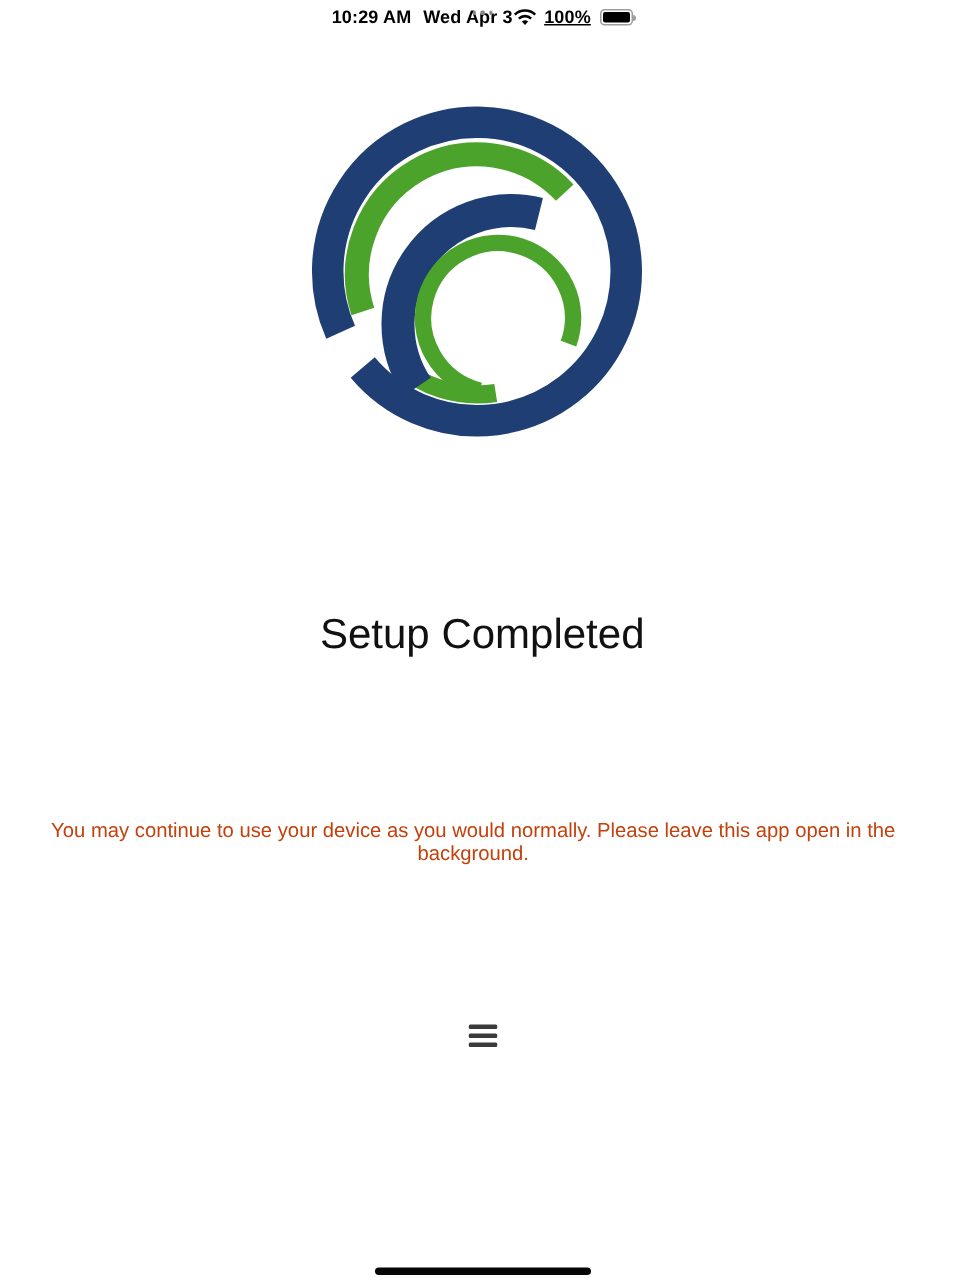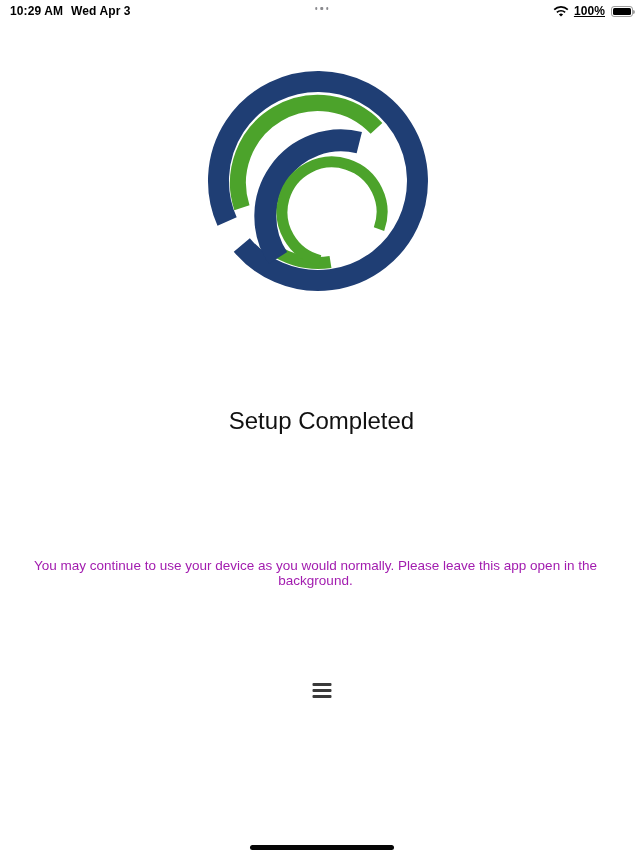--- a/index.html
+++ b/index.html
@@ -3,21 +3,21 @@
 <meta charset="utf-8">
 <style>
   html,body{margin:0;padding:0;}
   body{
     width:643px;height:858px;position:relative;background:#ffffff;overflow:hidden;
     font-family:"Liberation Sans","DejaVu Sans",sans-serif;color:#000;
   }
   
   .status-bar{
     position:absolute;top:0;left:0;right:0;height:20px;
-    display:flex;align-items:center;justify-content:space-between;
+    display:flex;align-items:center;justify-content:center;
     padding:2px 10px 0 10px;box-sizing:border-box;
     font-size:12px;font-weight:600;letter-spacing:.1px;
   }
   .sb-left{display:flex;gap:8px;align-items:center;}
   .sb-right{display:flex;gap:5px;align-items:center;text-decoration:underline;}
   .sb-handle{
     position:absolute;left:50%;top:7px;transform:translateX(-50%);
     display:flex;gap:3px;cursor:grab;
   }
   .sb-handle i{width:2.5px;height:2.5px;background:#8a8a8e;border-radius:1px;display:block;}
@@ -26,25 +26,25 @@
     border-radius:3px;box-sizing:border-box;margin-left:1px;}
   .battery .fill{position:absolute;inset:1px;background:#000;border-radius:1.5px;}
   .battery .nub{position:absolute;right:-3px;top:3px;width:2px;height:4px;
     background:rgba(0,0,0,.38);border-radius:0 2px 2px 0;}
   
   .logo-wrap{position:absolute;left:200px;top:60px;width:240px;height:240px;}
   .logo-wrap svg{display:block;}
   
   .page-title{
     position:absolute;top:407px;left:0;right:0;text-align:center;
-    font-size:24px;font-weight:400;color:#111;margin:0;
+    font-size:28px;font-weight:400;color:#111;margin:0;
   }
   .page-message{
     position:absolute;top:546px;left:0;right:12px;text-align:center;
-    font-size:13.5px;font-weight:400;color:#a21caf;margin:12px;
+    font-size:13.5px;font-weight:400;color:#c2410c;margin:0;
   }
   
   .menu-button{
     position:absolute;top:680px;left:50%;transform:translateX(-50%);
     background:none;border:none;padding:3px;cursor:pointer;
     display:flex;flex-direction:column;gap:3.2px;
   }
   .menu-button i{display:block;width:19px;height:2.8px;background:#3a3a3a;border-radius:1px;}
   .home-indicator{
     position:absolute;top:845px;left:50%;transform:translateX(-50%);

